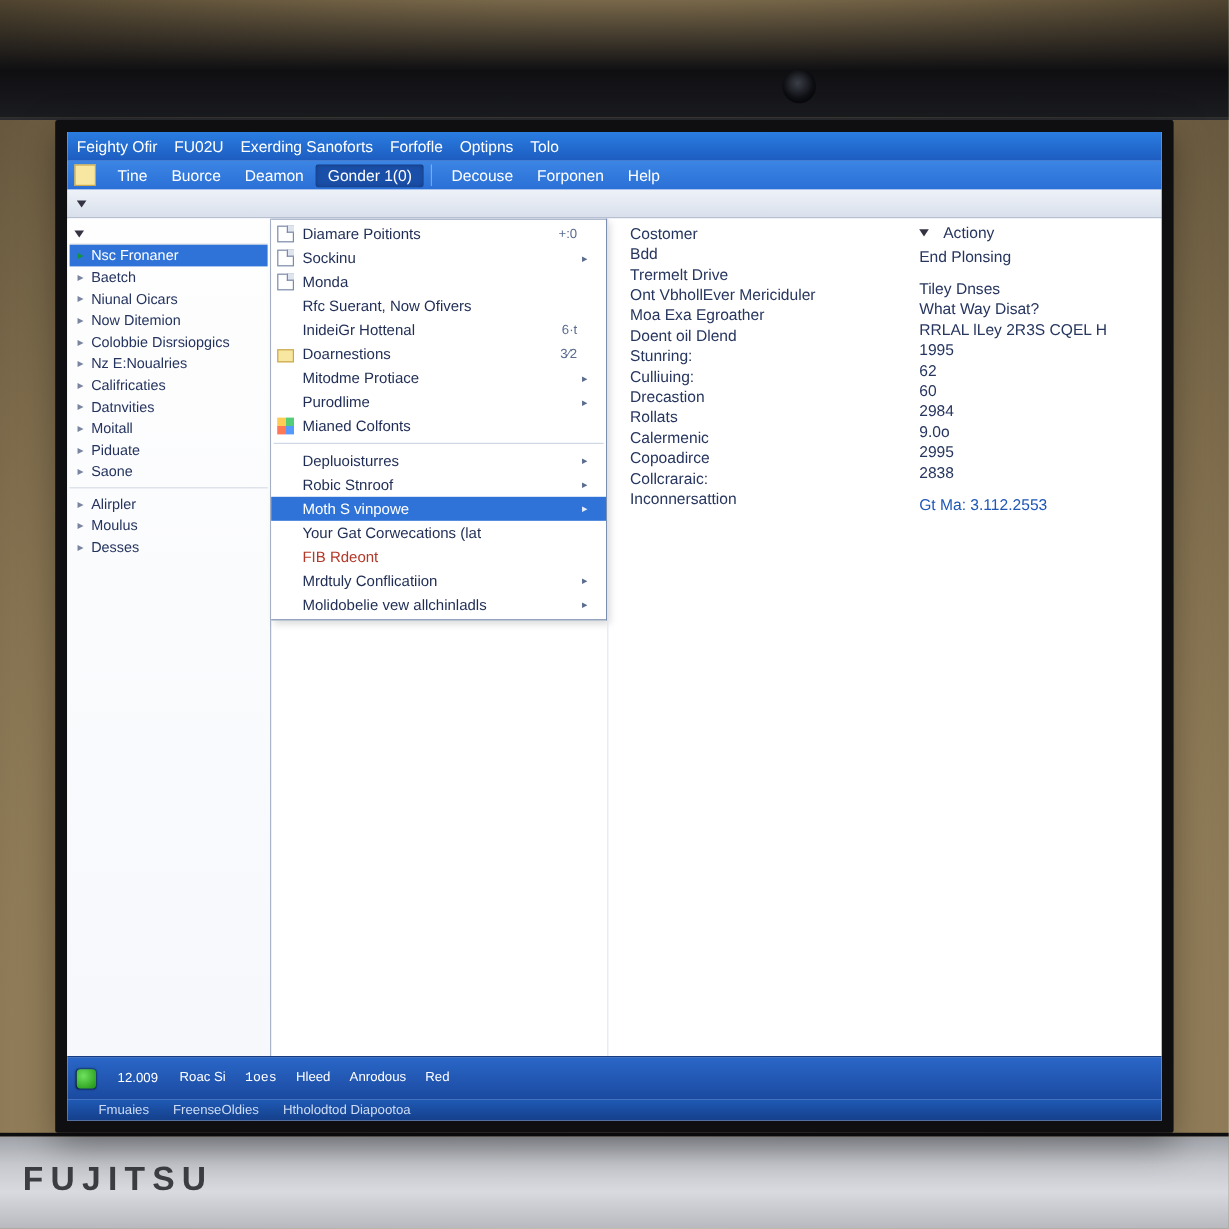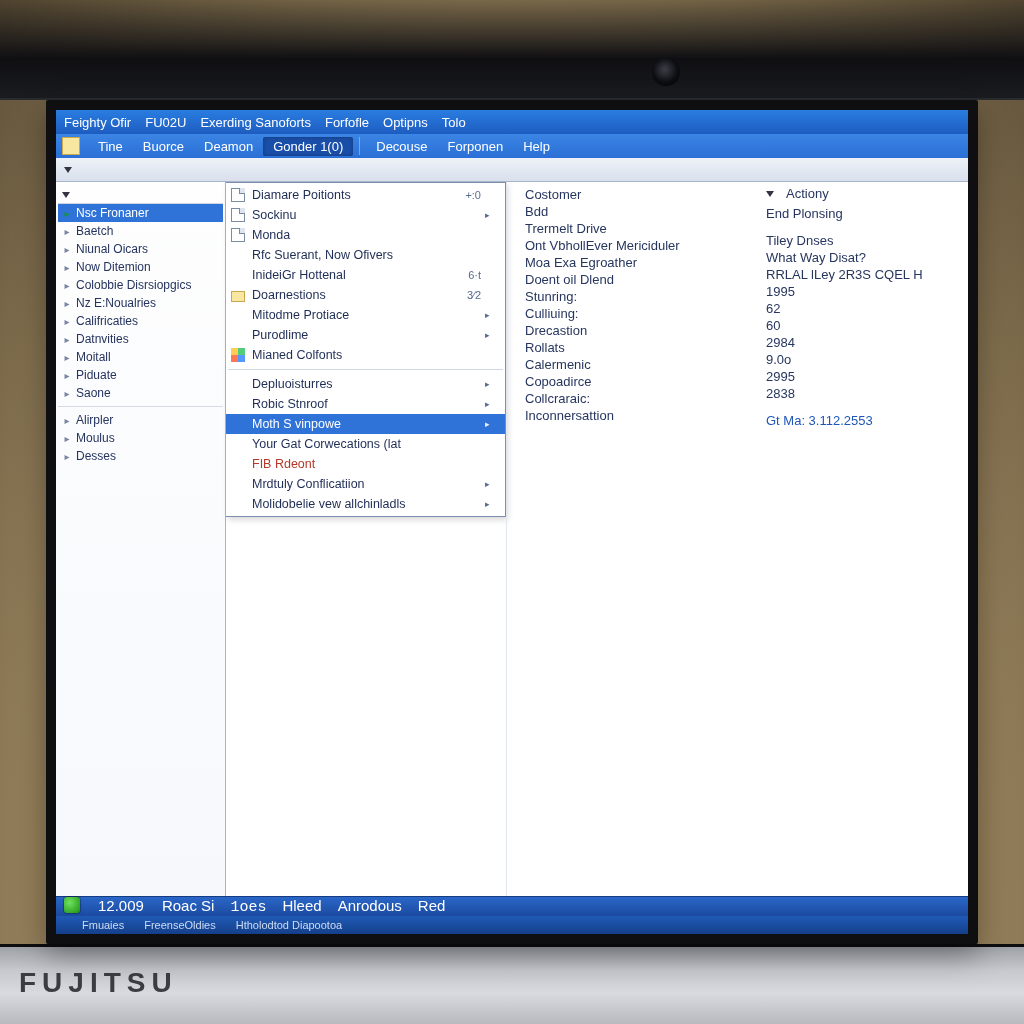--- a/index.html
+++ b/index.html
@@ -175,26 +175,26 @@
     font-size:13px;
     color:#27365f;
   }
   .rightcol .hdr { color:#27365f; font-size:13px; margin-bottom:4px; display:flex; align-items:center; gap:12px;}
   .val { padding:1px 0; white-space:nowrap; }
   .gap { height:10px; }
   .linkish { color:#1f57b8; }
 
   
   .statusbar {
-    height:20px;
+    height:36px;
     background: linear-gradient(to bottom, #2a67c8 0%, #1b4aa0 100%);
     color:#fff;
-    display:flex; align-items:flex-start;
+    display:flex; align-items:center;
     gap:18px; padding:0 8px;
-    font-size:15px;
+    font-size:11px;
     border-top:1px solid #153b80;
   }
   .statusbar .spacer { flex:1; }
   .statusbar .startbtn {
     width:16px; height:16px; border-radius:3px;
     background: radial-gradient(circle at 35% 35%, #6fe25e, #1d8f12);
     box-shadow: 0 0 2px #000;
   }
   .status2 {
     height:18px;

